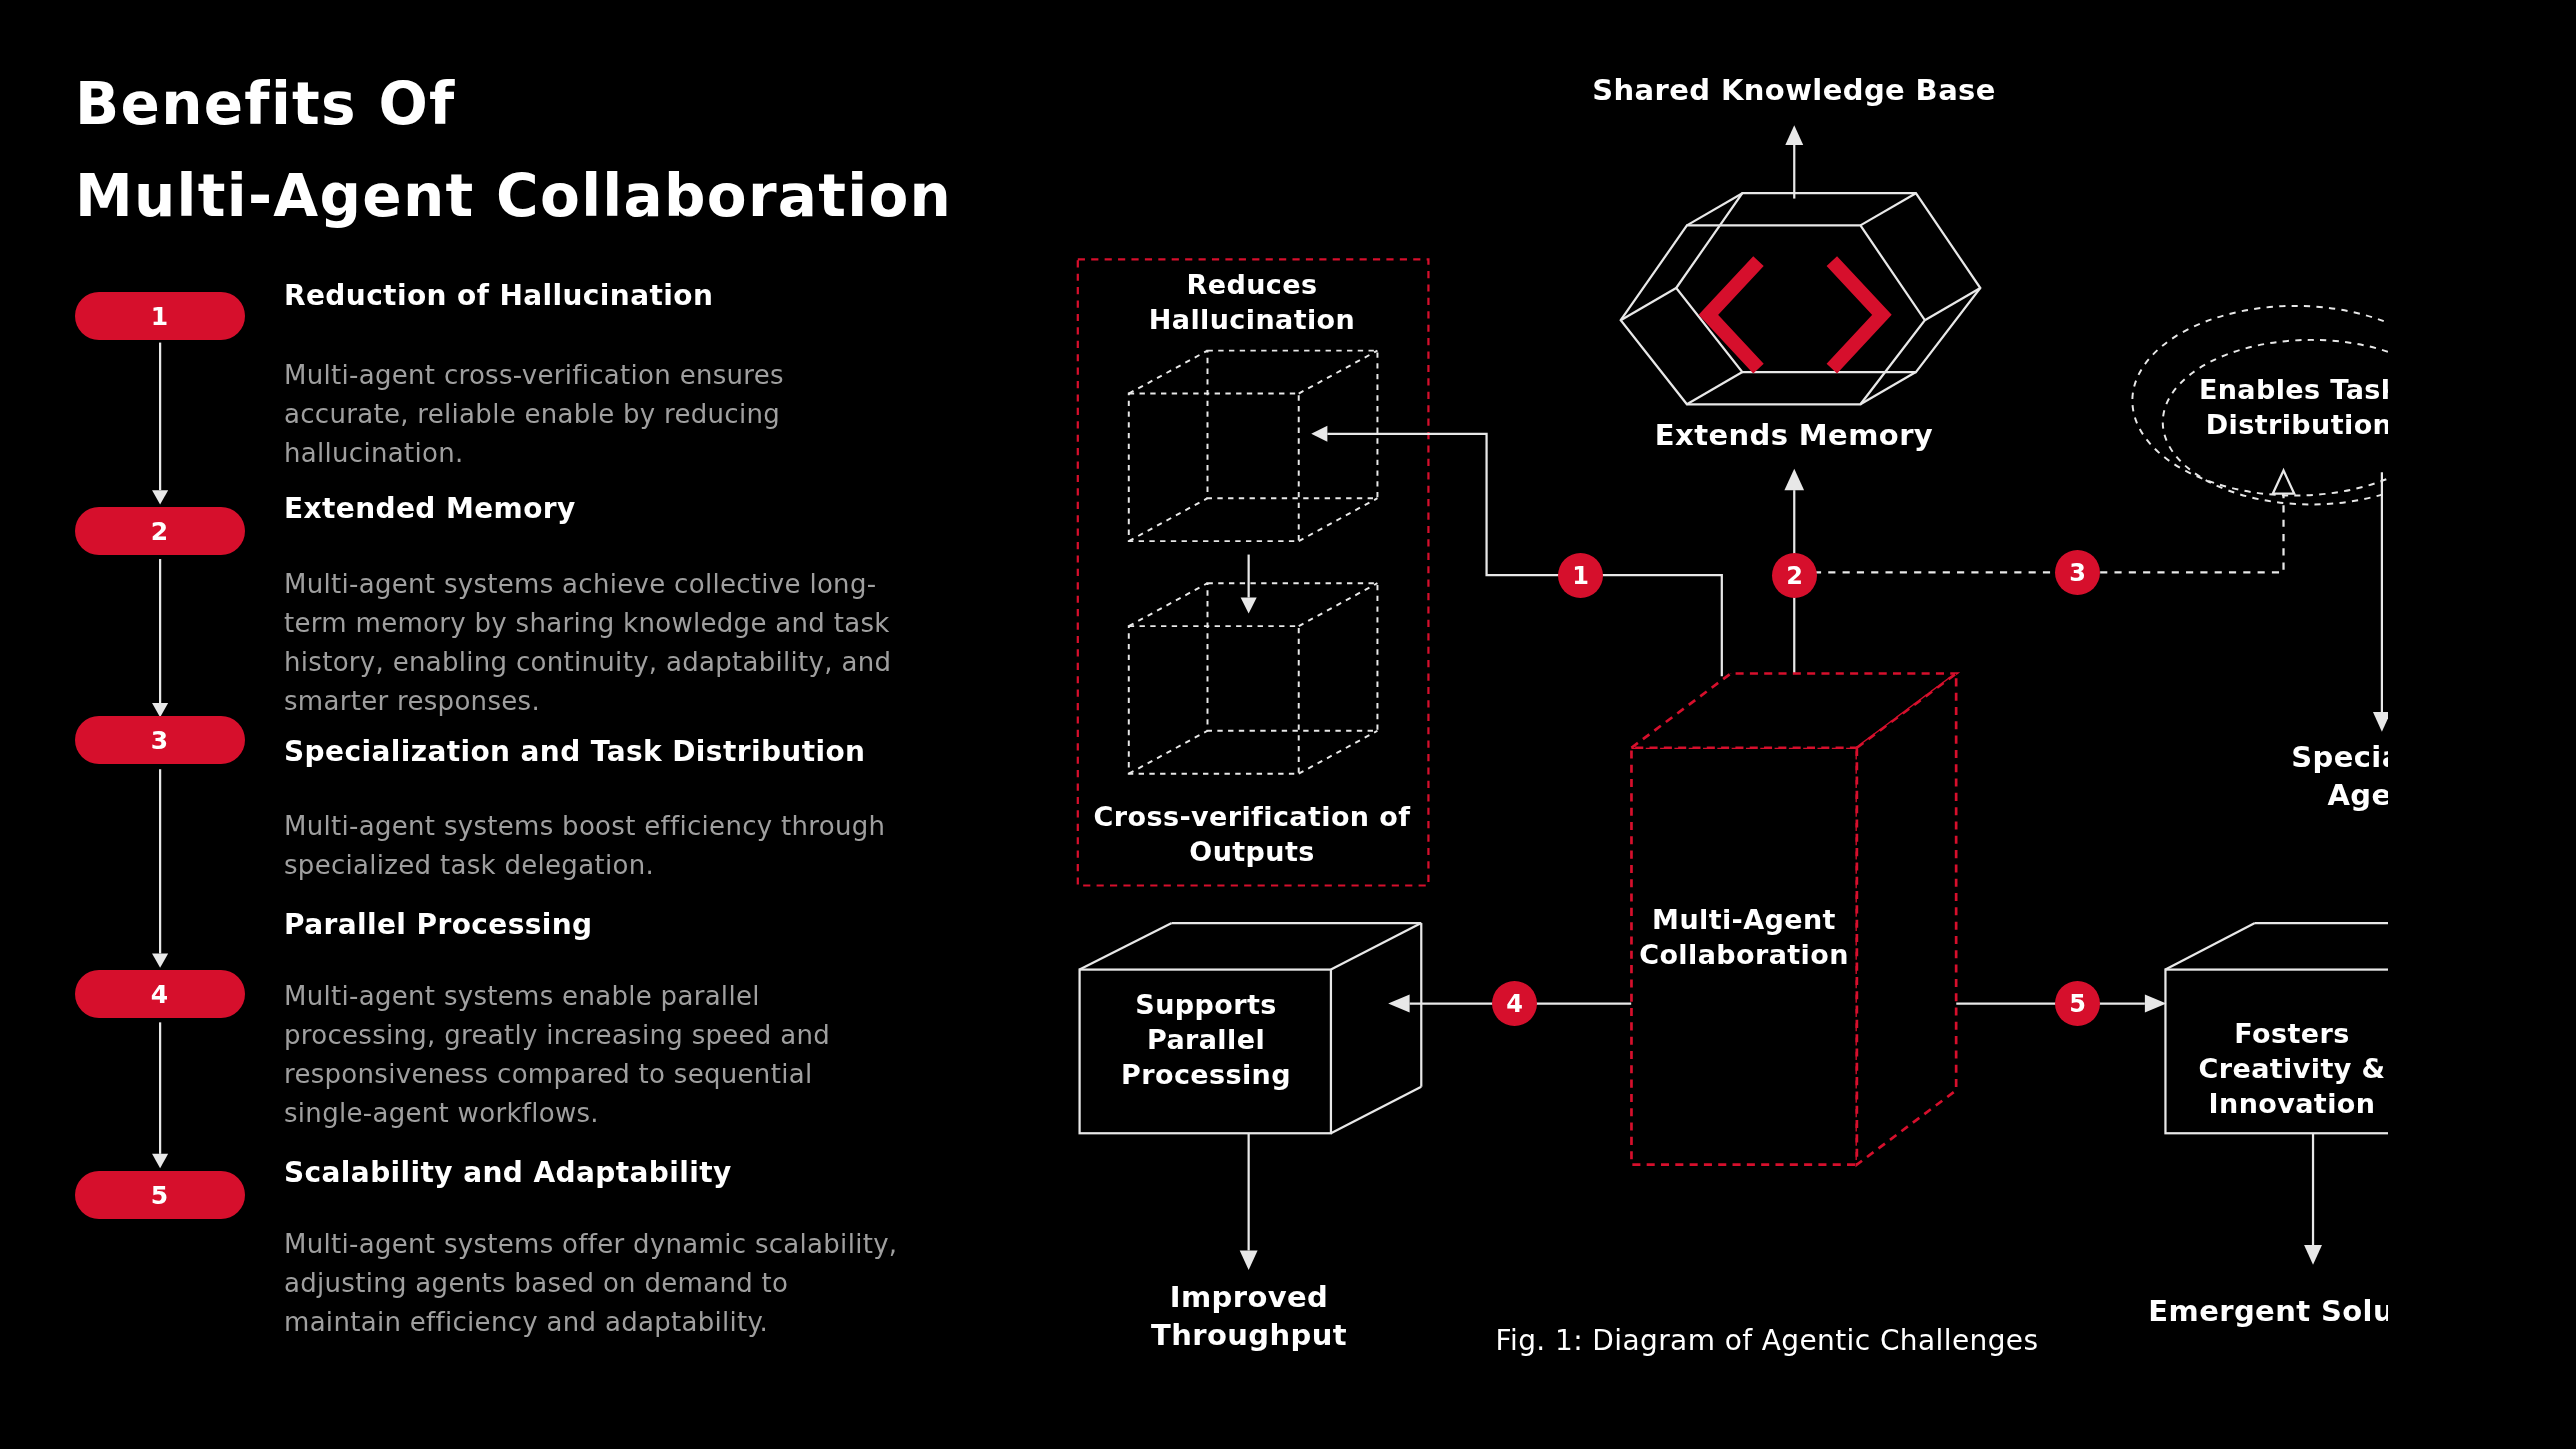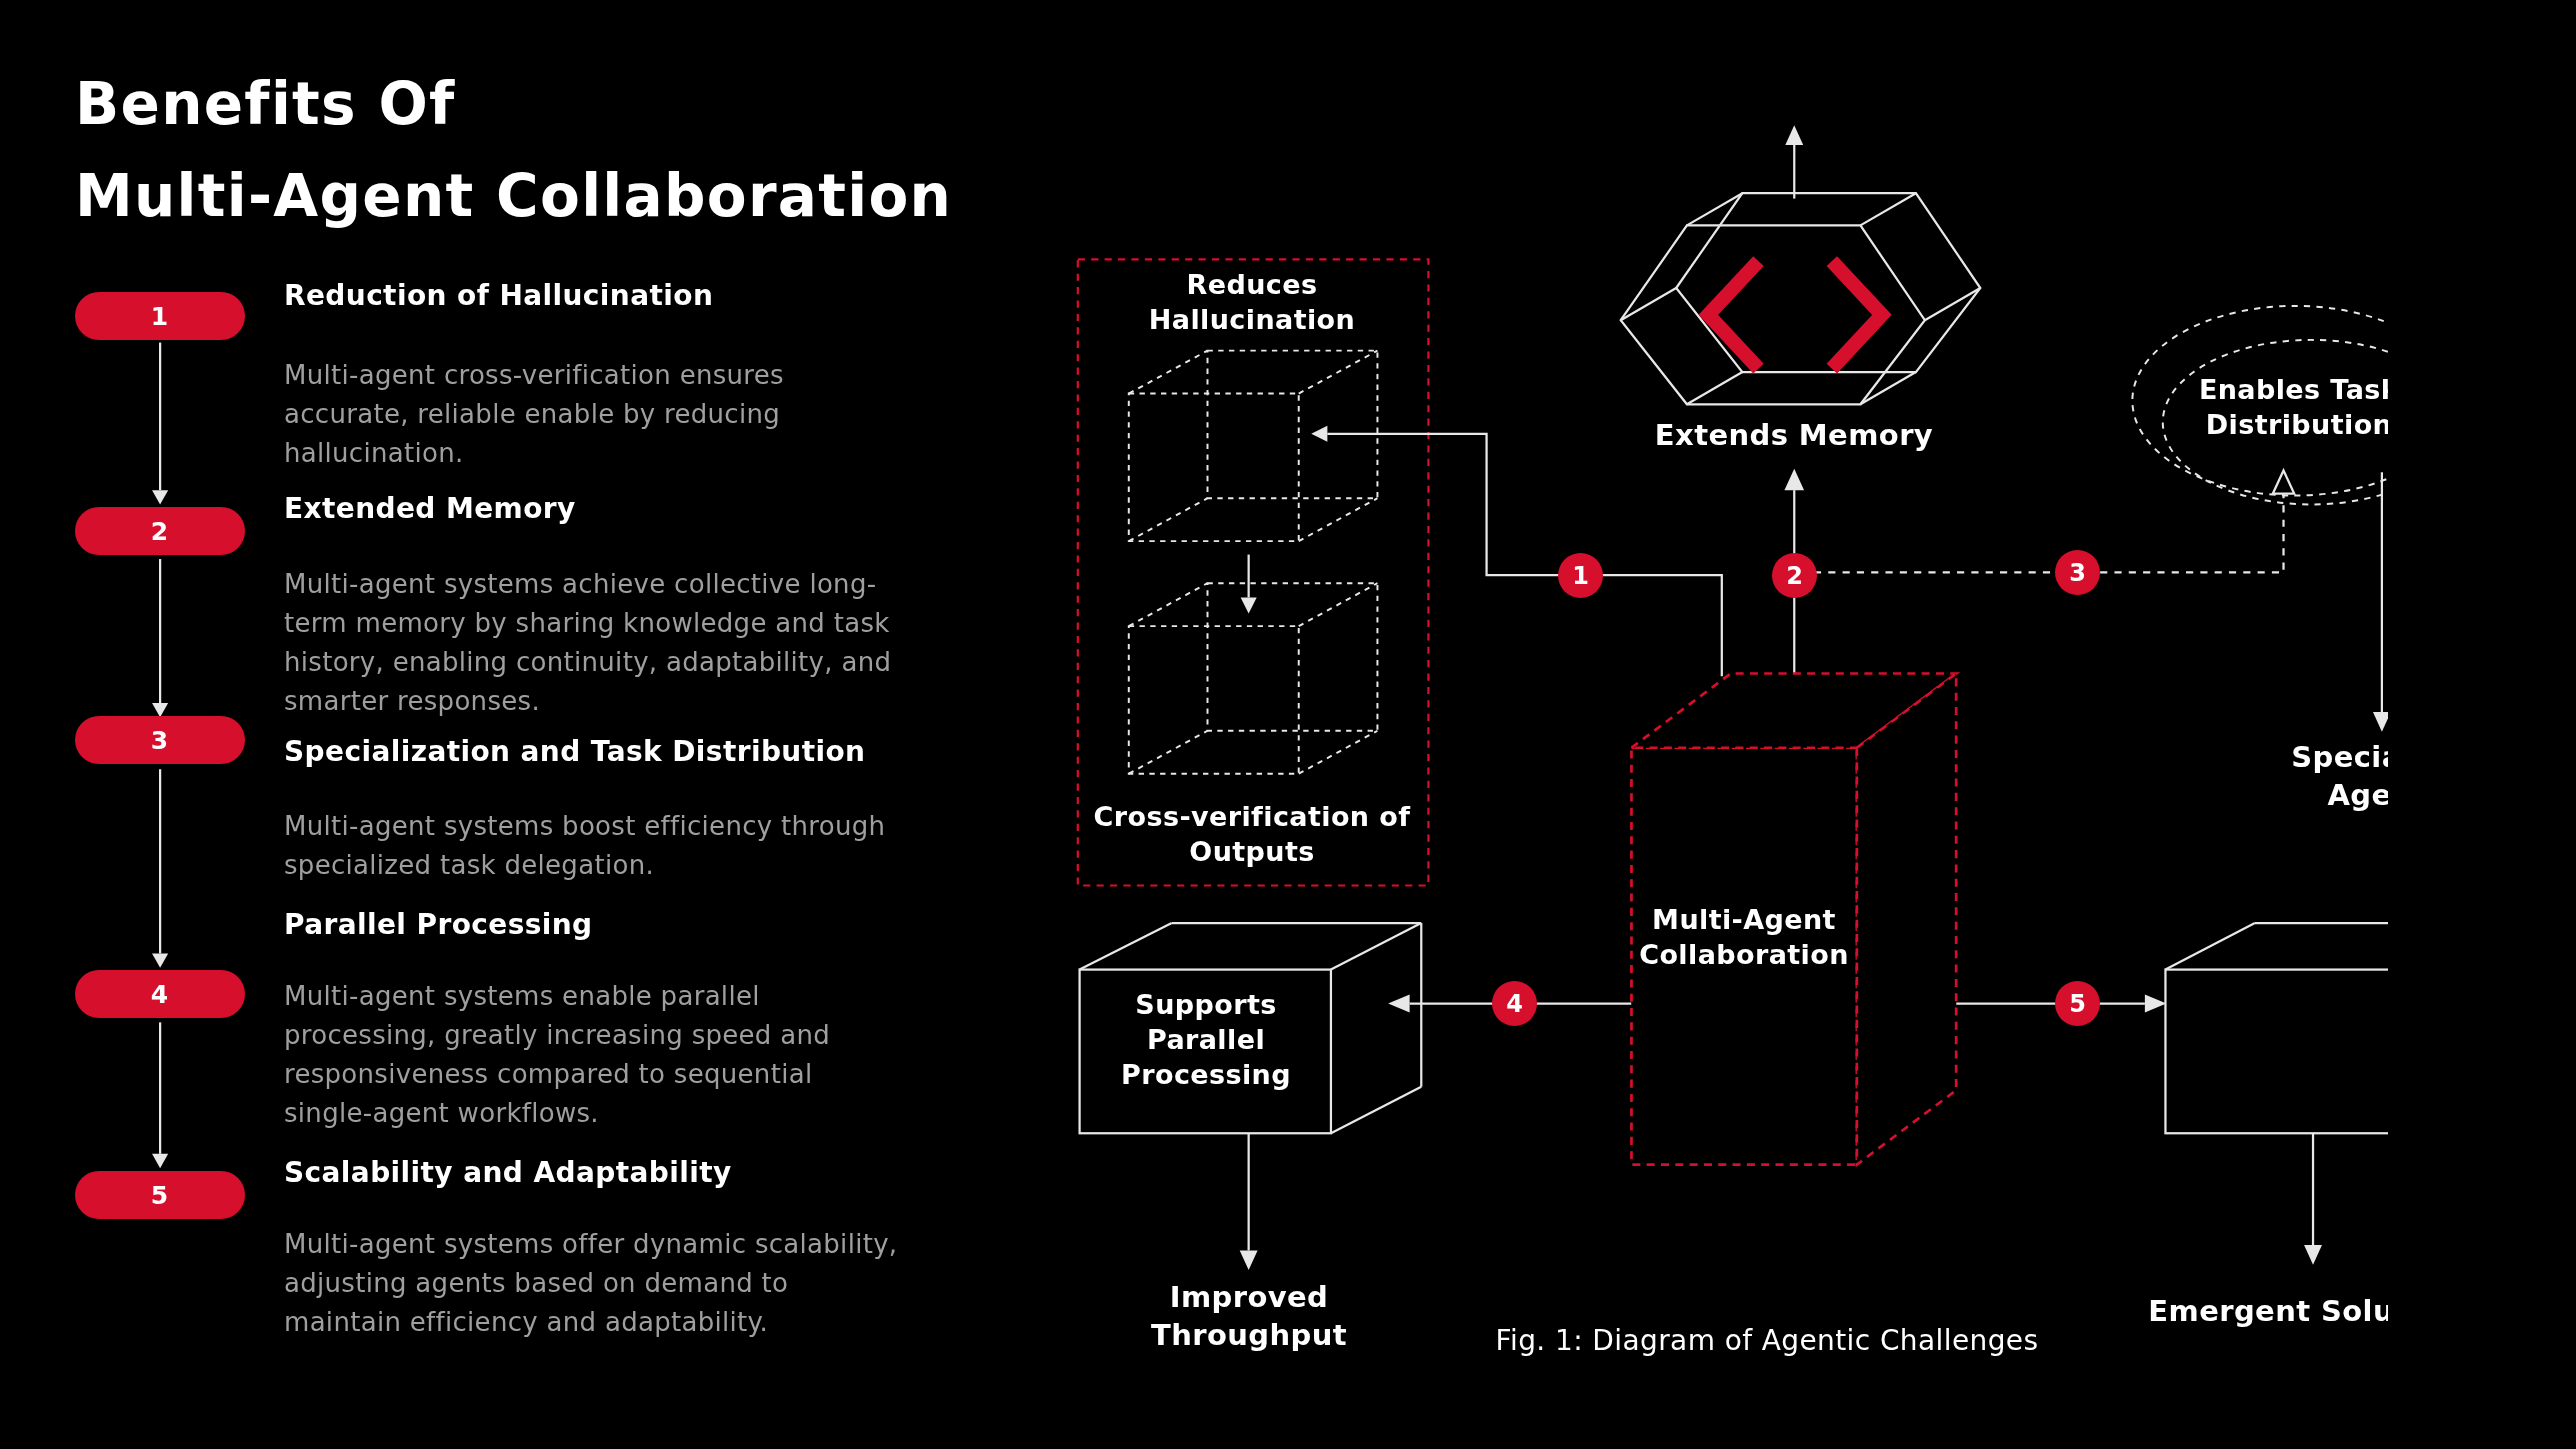--- a/index.html
+++ b/index.html
@@ -214,26 +214,28 @@
   <div class="bp" style="left:284px;top:977px">Multi-agent systems enable parallel processing, greatly increasing speed and responsiveness compared to sequential single-agent workflows.</div>
 
   <div class="badge" style="left:75px;top:1171px">
       <span>5</span>
     </div>
   <div class="bh" style="left:284px;top:1156px">Scalability and Adaptability</div>
   <div class="bp" style="left:284px;top:1225px">Multi-agent systems offer dynamic scalability, adjusting agents based on demand to maintain efficiency and adaptability.</div>
 
   <div class="dlab" style="left:1252px;top:799px;width:322px">Cross-verification of Outputs</div>
   <div class="dlab" style="left:1252px;top:267px;width:286px">Reduces Hallucination</div>
+  <div class="dlab nowrap" style="left:1794px;top:72px;font-size:29px">Shared Knowledge Base</div>
   <div class="dlab nowrap" style="left:1794px;top:417px;font-size:29px">Extends Memory</div>
   <div class="dlab" style="left:1744px;top:902px;width:224px">Multi-Agent Collaboration</div>
   <div class="dlab" style="left:2299px;top:372px;width:259px">Enables Task Distribution</div>
   <div class="dlab" style="left:2386px;top:739px;width:224px;font-size:29px">Specialized Agents</div>
   <div class="dlab" style="left:1206px;top:987px;width:206px">Supports Parallel Processing</div>
   <div class="dlab" style="left:1249px;top:1279px;width:250px;font-size:29px">Improved Throughput</div>
+  <div class="dlab" style="left:2292px;top:1016px;width:277px">Fosters Creativity &amp; Innovation</div>
   <div class="dlab nowrap" style="left:2313px;top:1293px;font-size:29px">Emergent Solutions</div>
   <div class="caption" style="left:1767px;top:1324px">Fig. 1: Diagram of Agentic Challenges</div>
 
   <div class="marker" style="left:1558px;top:553px">1</div>
   <div class="marker" style="left:1772px;top:553px">2</div>
   <div class="marker" style="left:2055px;top:550px">3</div>
   <div class="marker" style="left:1492px;top:981px">4</div>
   <div class="marker" style="left:2055px;top:981px">5</div>
 
 </div>

